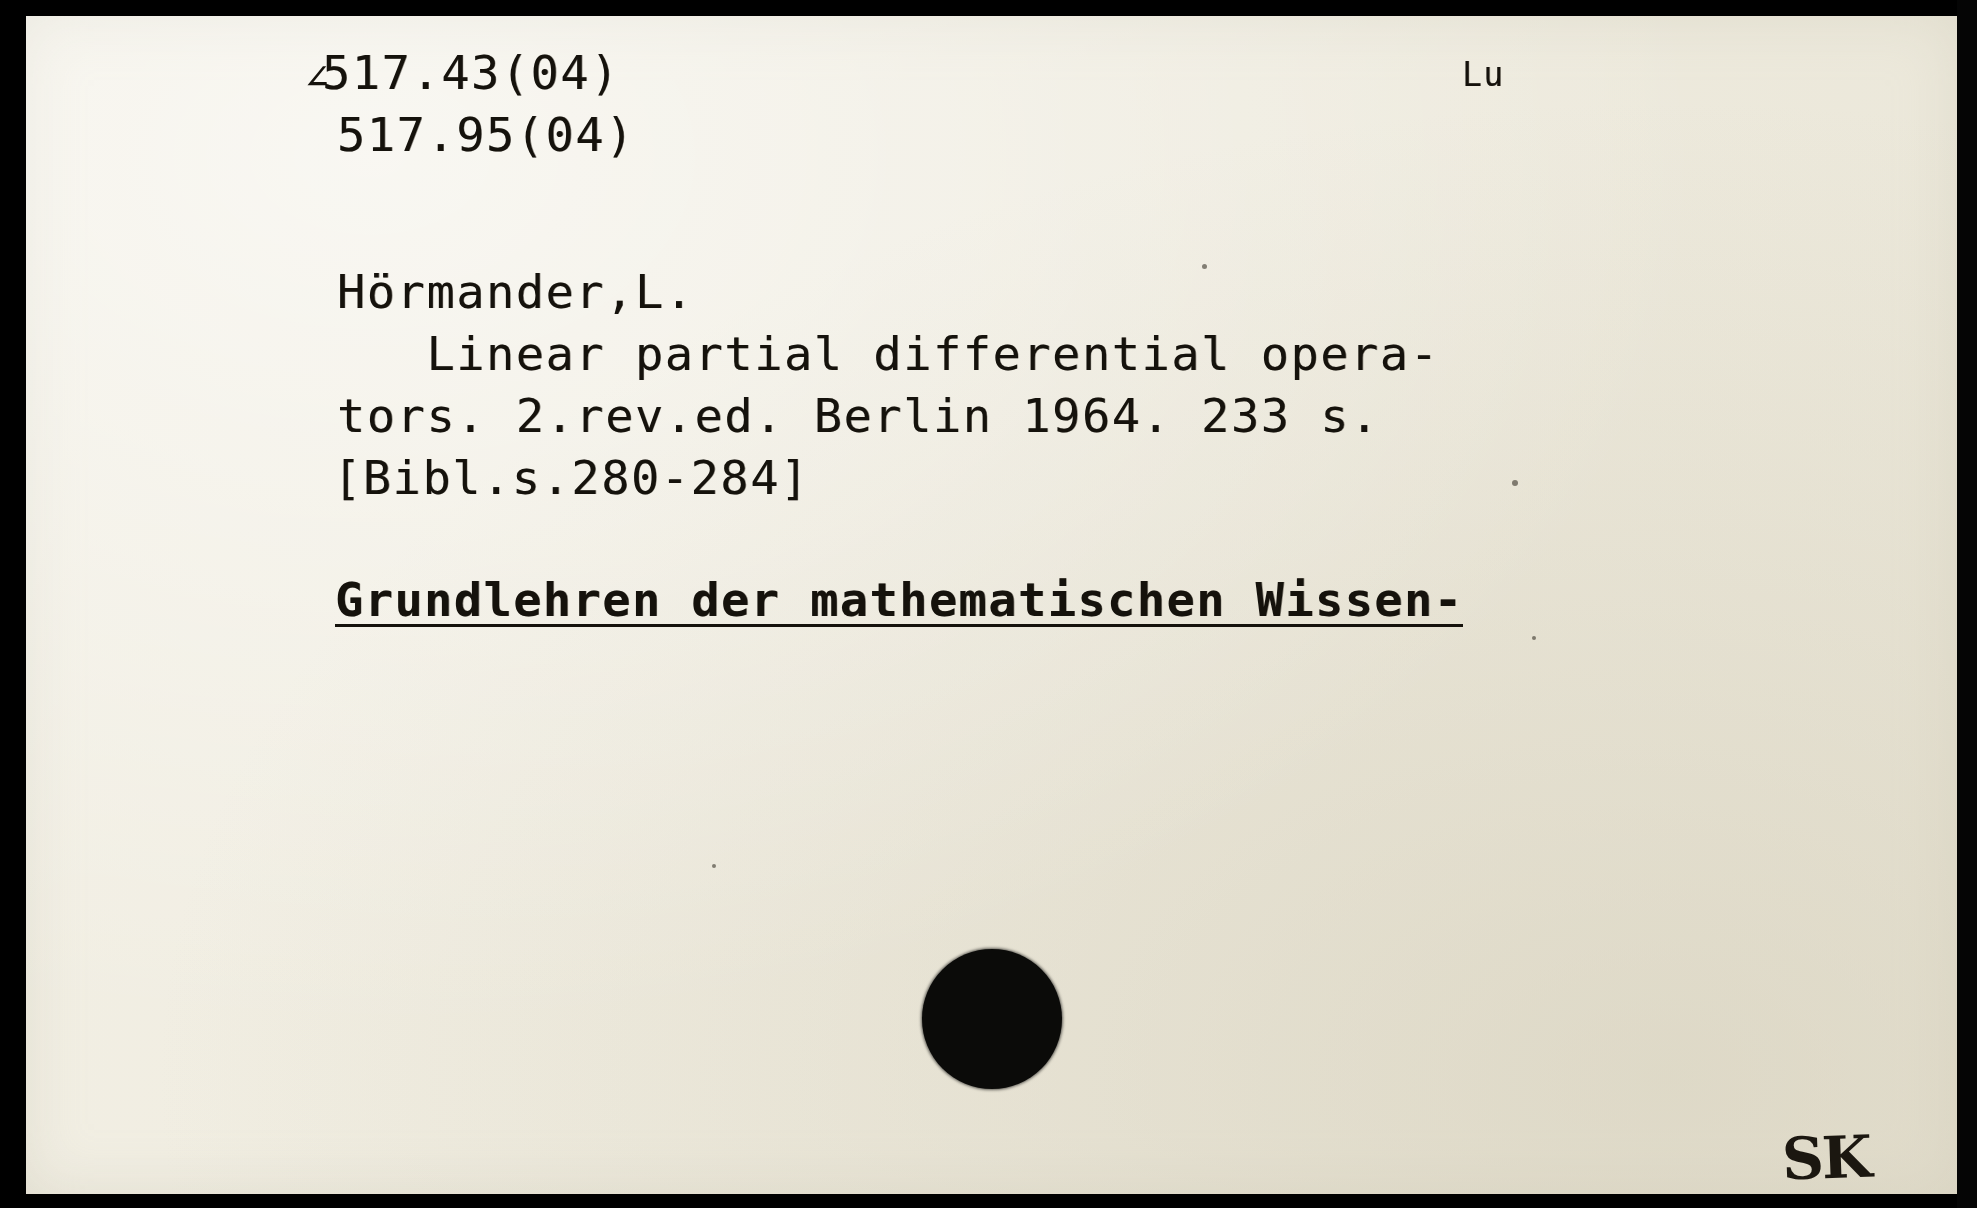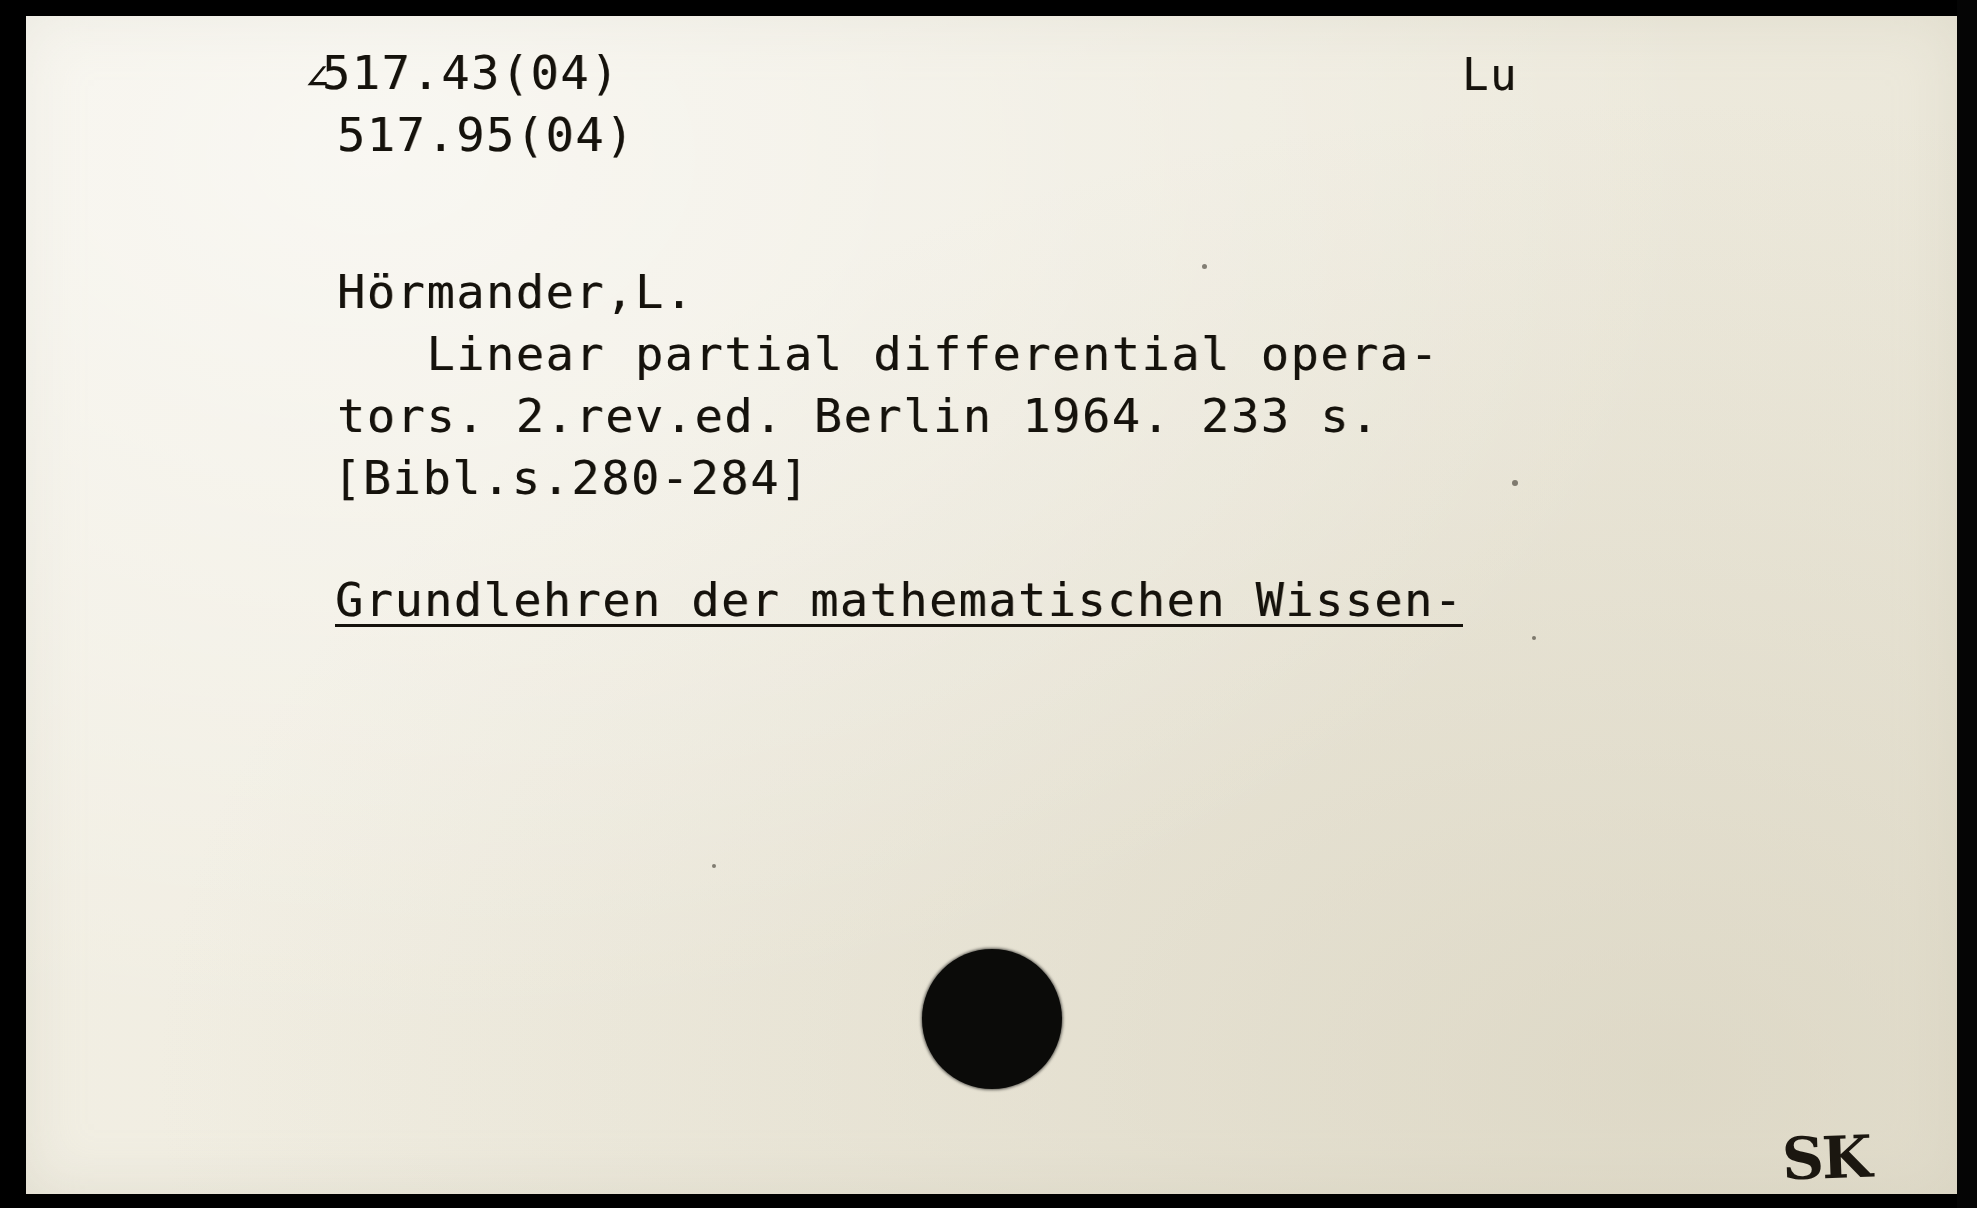--- a/index.html
+++ b/index.html
@@ -70,21 +70,21 @@
     font-family: "DejaVu Sans Mono", monospace;
     font-size: 47px;
     letter-spacing: 1.5px;
     line-height: 62px;
     white-space: pre;
     text-shadow: 0.6px 0.4px 0 rgba(30,25,15,0.45);
   }
 
   #classA { left: 300px; top: 28px; }
   #classB { left: 315px; top: 90px; }
-  #locMark { left: 1440px; top: 30px; font-size: 44px; }
+  #locMark { left: 1440px; top: 30px; font-size: 33px; }
   #arrowTick {
     position: absolute;
     left: 283px; top: 52px;
     width: 26px; height: 22px;
     color: #15120c;
     font-size: 40px;
     font-family: "DejaVu Sans Mono", monospace;
     line-height: 22px;
   }
 
@@ -102,20 +102,21 @@
   .series-line {
     position: relative;
     color: #15120c;
     font-family: "DejaVu Sans Mono", monospace;
     font-size: 47px;
     letter-spacing: 1.4px;
     line-height: 66px;
     white-space: pre;
     display: inline-block;
     text-shadow: 0.6px 0.4px 0 rgba(30,25,15,0.45);
+    font-weight: bold;
   }
   .series-line::after {
     content: "";
     position: absolute;
     left: 0;
     bottom: 6px;
     width: 100%;
     height: 3px;
     background: #15120c;
   }

